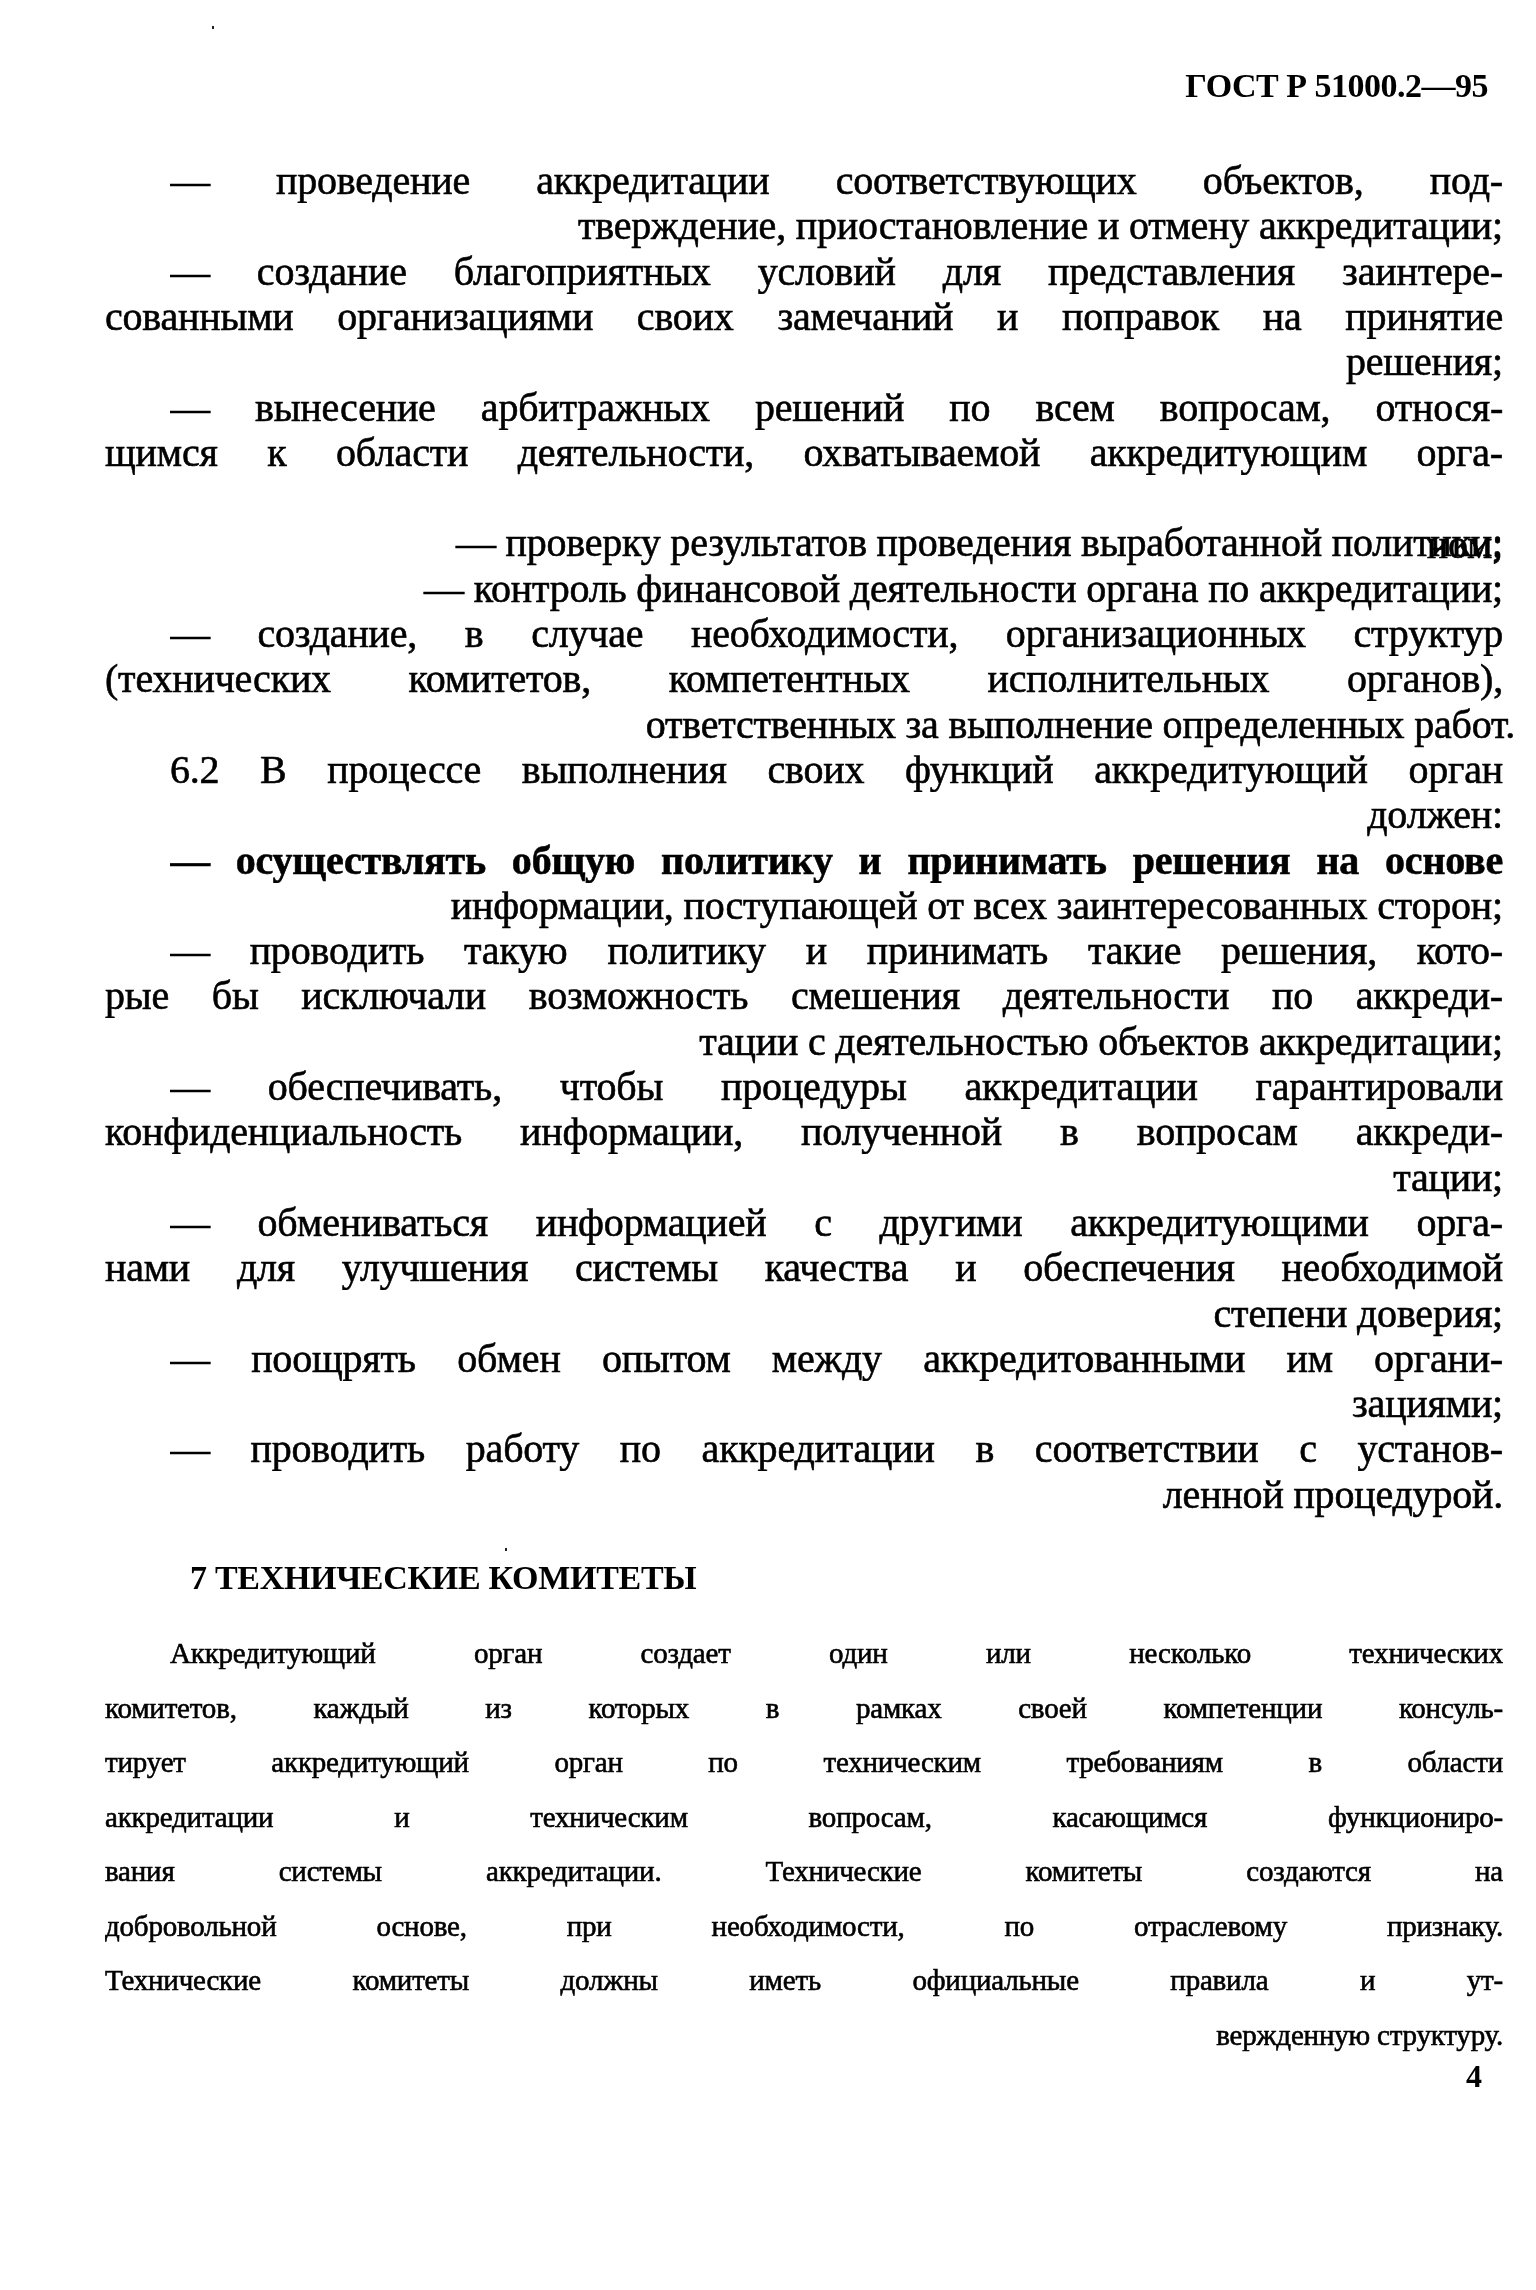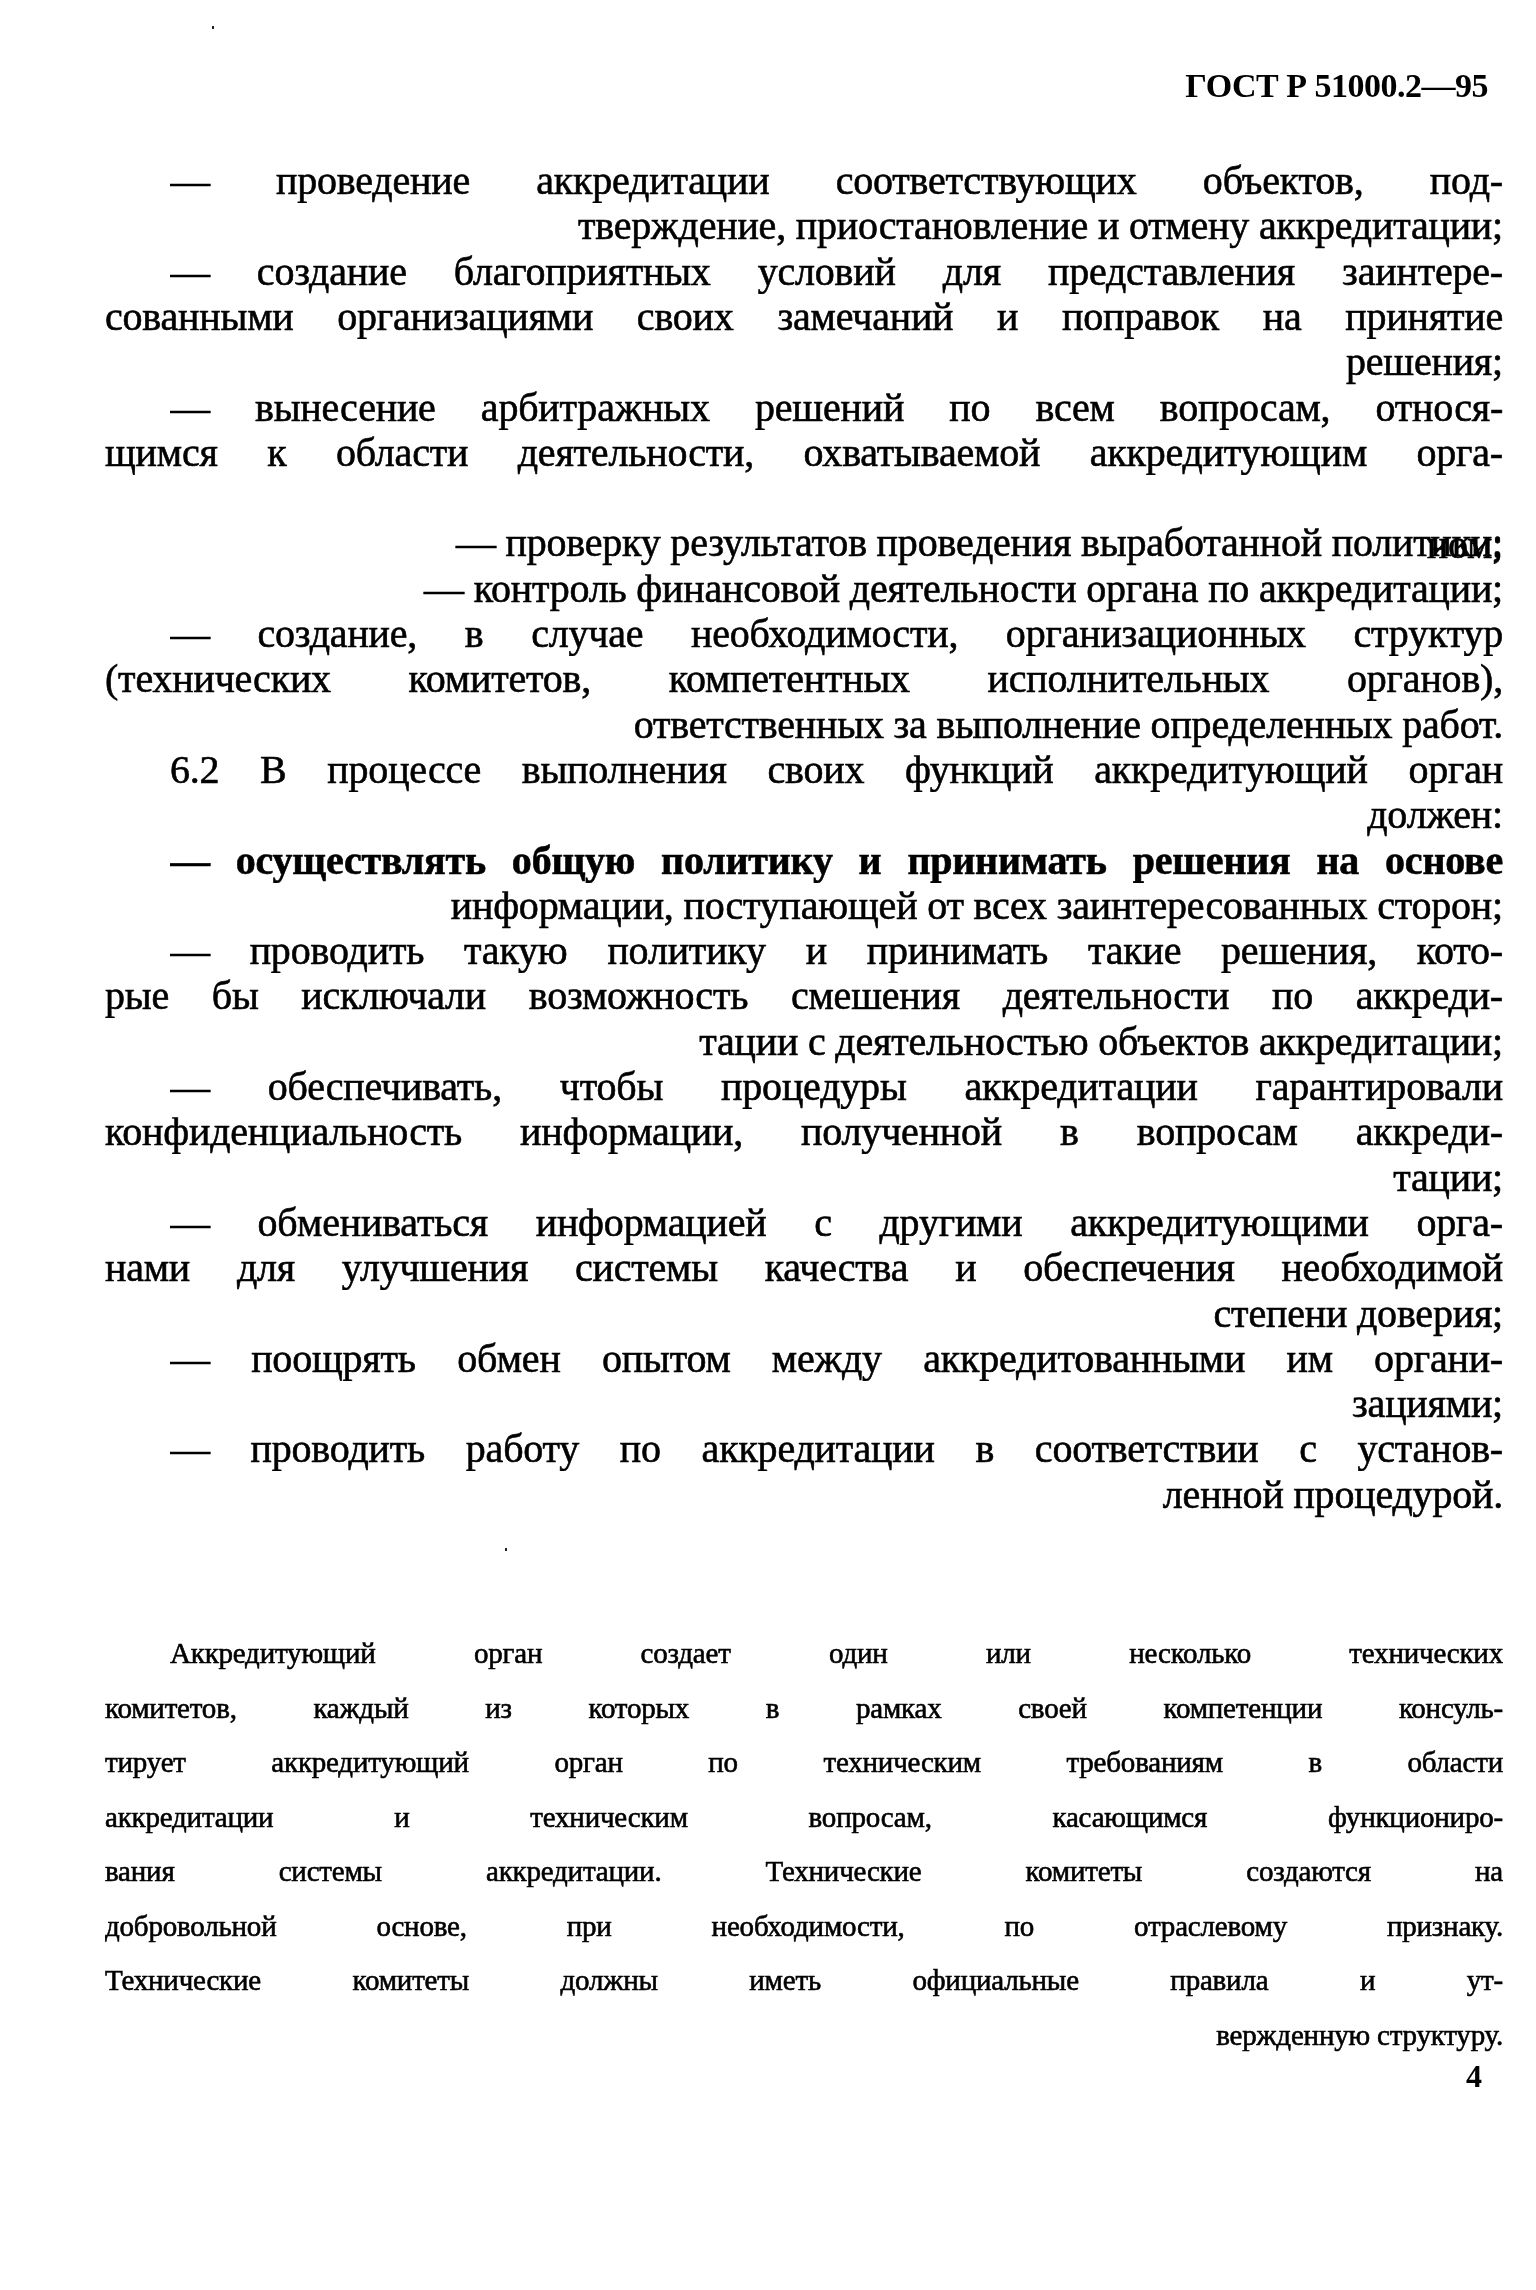--- a/index.html
+++ b/index.html
@@ -95,40 +95,41 @@
     <div class="line indent just" style="top: 249.6px;">— создание благоприятных условий для представления заинтере-</div>
     <div class="line just" style="top: 294.9px;">сованными организациями своих замечаний и поправок на принятие</div>
     <div class="line" style="top: 340.2px;">решения;</div>
     <div class="line indent just" style="top: 385.5px;">— вынесение арбитражных решений по всем вопросам, относя-</div>
     <div class="line just" style="top: 430.8px;">щимся к области деятельности, охватываемой аккредитующим орга-</div>
     <div class="line" style="top: 476.1px; margin-top: 47px;">ном;</div>
     <div class="line indent" style="top: 521.4px;">— проверку результатов проведения выработанной политики;</div>
     <div class="line indent" style="top: 566.7px;">— контроль финансовой деятельности органа по аккредитации;</div>
     <div class="line indent just" style="top: 612px;">— создание, в случае необходимости, организационных структур</div>
     <div class="line just" style="top: 657.3px;">(технических комитетов, компетентных исполнительных органов),</div>
-    <div class="line" style="top: 702.6px;">ответственных за выполнение определенных работ.</div>
+    <div class="line" style="top: 702.6px; margin-left: 12px;">ответственных за выполнение определенных работ.</div>
     <div class="line indent just" style="top: 747.9px;">6.2 В процессе выполнения своих функций аккредитующий орган</div>
     <div class="line" style="top: 793.2px;">должен:</div>
     <div class="line indent just" style="top: 838.5px; font-weight: bold;">— осуществлять общую политику и принимать решения на основе</div>
     <div class="line" style="top: 883.8px;">информации, поступающей от всех заинтересованных сторон;</div>
     <div class="line indent just" style="top: 929.1px;">— проводить такую политику и принимать такие решения, кото-</div>
     <div class="line just" style="top: 974.4px;">рые бы исключали возможность смешения деятельности по аккреди-</div>
     <div class="line" style="top: 1019.7px;">тации с деятельностью объектов аккредитации;</div>
     <div class="line indent just" style="top: 1065px;">— обеспечивать, чтобы процедуры аккредитации гарантировали</div>
     <div class="line just" style="top: 1110.3px;">конфиденциальность информации, полученной в вопросам аккреди-</div>
     <div class="line" style="top: 1155.6px;">тации;</div>
     <div class="line indent just" style="top: 1200.9px;">— обмениваться информацией с другими аккредитующими орга-</div>
     <div class="line just" style="top: 1246.2px;">нами для улучшения системы качества и обеспечения необходимой</div>
     <div class="line" style="top: 1291.5px;">степени доверия;</div>
     <div class="line indent just" style="top: 1336.8px;">— поощрять обмен опытом между аккредитованными им органи-</div>
     <div class="line" style="top: 1382.1px;">зациями;</div>
     <div class="line indent just" style="top: 1427.4px;">— проводить работу по аккредитации в соответствии с установ-</div>
     <div class="line" style="top: 1472.7px;">ленной процедурой.</div>
   </div>
 
+  <div class="heading">7 ТЕХНИЧЕСКИЕ КОМИТЕТЫ</div>
 
   <div id="s7">
     <div class="line s7 indent just" style="top: 1631px;">Аккредитующий орган создает один или несколько технических</div>
     <div class="line s7 just" style="top: 1685.5px;">комитетов, каждый из которых в рамках своей компетенции консуль-</div>
     <div class="line s7 just" style="top: 1740px;">тирует аккредитующий орган по техническим требованиям в области</div>
     <div class="line s7 just" style="top: 1794.5px;">аккредитации и техническим вопросам, касающимся функциониро-</div>
     <div class="line s7 just" style="top: 1849px;">вания системы аккредитации. Технические комитеты создаются на</div>
     <div class="line s7 just" style="top: 1903.5px;">добровольной основе, при необходимости, по отраслевому признаку.</div>
     <div class="line s7 just" style="top: 1958px;">Технические комитеты должны иметь официальные правила и ут-</div>
     <div class="line s7" style="top: 2012.5px;">вержденную структуру.</div>

